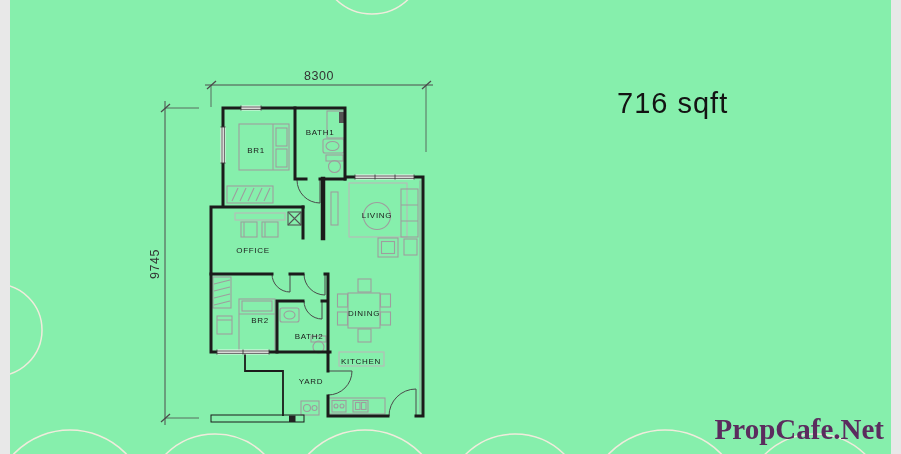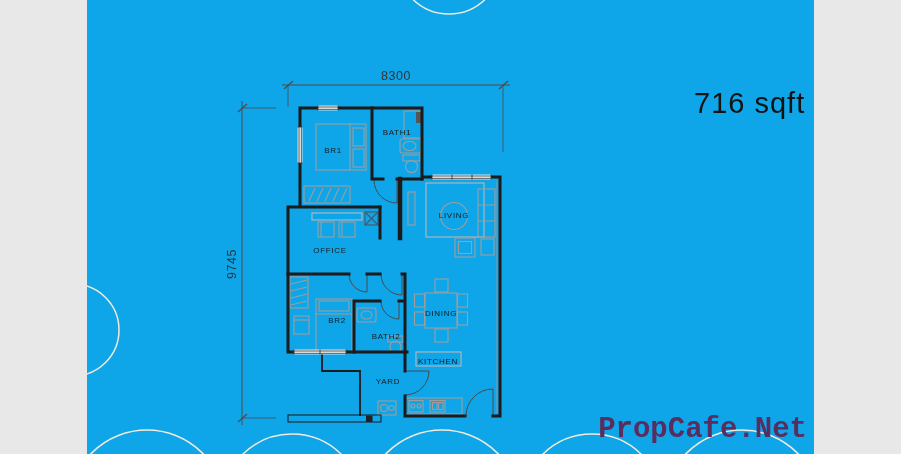--- a/index.html
+++ b/index.html
@@ -1,27 +1,27 @@
 <!DOCTYPE html>
 <html><head>
 <meta charset="utf-8">
 <style>
   html,body{margin:0;padding:0;background:#e8e8e8;}
   .stage{
-    position:relative;width:727px;height:454px;margin:0 auto;
-    background:#0ea5e9;overflow:hidden;
+    position:relative;width:881px;height:454px;margin:0 auto;
+    background:#86efac;overflow:hidden;
     font-family:"Liberation Sans", sans-serif;
   }
   .plan-svg{position:absolute;left:0;top:0;}
   .title-block{position:absolute;left:607px;top:82px;color:#131313;}
   .title-block .type{font-size:47px;font-weight:700;letter-spacing:1px;line-height:1.02;}
   .title-block .area{font-size:29px;font-weight:400;letter-spacing:1px;margin-top:5px;}
   .watermark{
     position:absolute;right:7px;bottom:8px;
-    font-family:Liberation Mono, monospace;
+    font-family:Liberation Serif, serif;
     font-size:29px;font-weight:bold;letter-spacing:0px;
   }
   .room-label{font-family:"Liberation Sans", sans-serif;font-size:8px;letter-spacing:.7px;}
   .dim-label{font-family:"Liberation Sans", sans-serif;font-size:12.5px;letter-spacing:.5px;}
 </style>
 </head>
 <body>
 
 <div class="stage">
 

